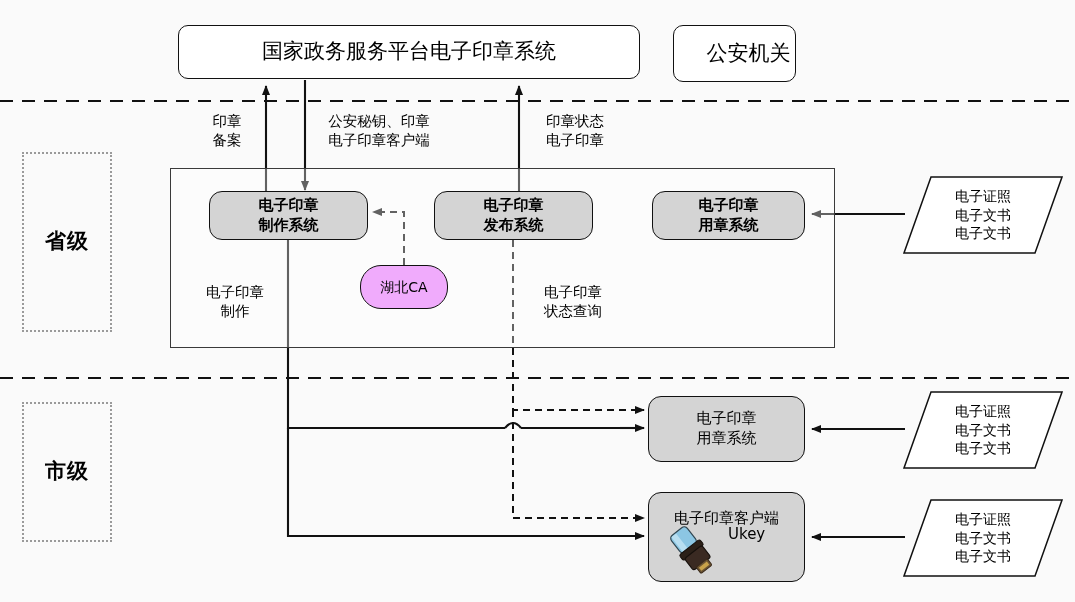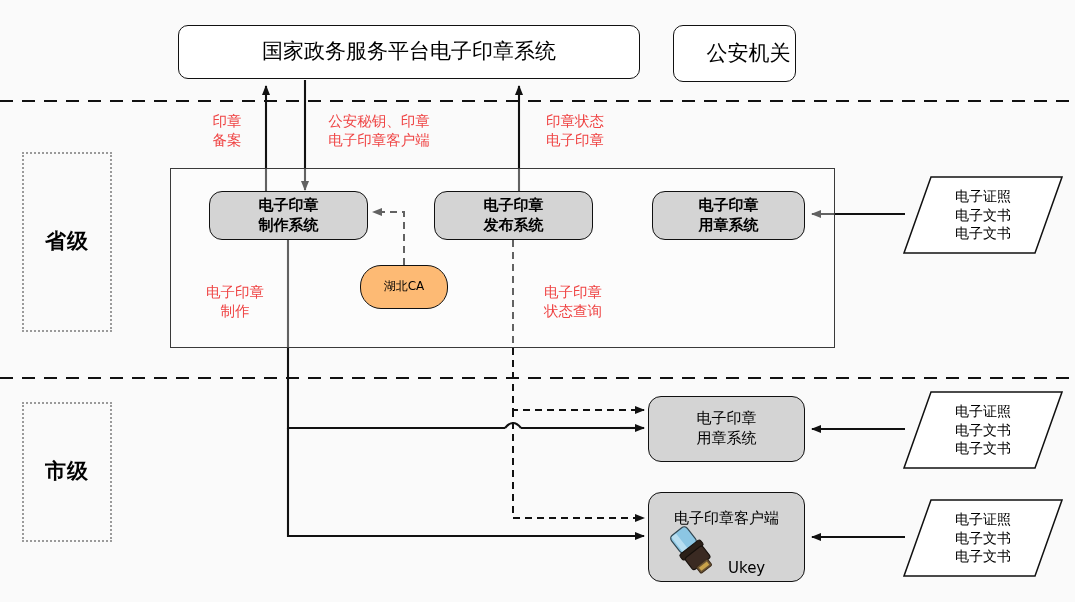--- a/index.html
+++ b/index.html
@@ -32,41 +32,41 @@
   
   .sysbox{
     background:#d4d4d4;
     border:1.4px solid #111;
     border-radius:13px;
     font-size:15px;
     font-weight:bold;
   }
   .sysbox.plain{font-weight:normal;font-size:15px;}
   .cabox{
-    background:#fdba74;
+    background:#f0abfc;
     border:1.4px solid #111;
     border-radius:21px;
-    font-size:12px;
+    font-size:14px;
     font-weight:normal;
   }
   
   .leveltag{
     border:2px dotted #9a9a9a;
     background:transparent;
     font-size:21px;
     font-weight:bold;
     letter-spacing:1px;
   }
   
   .lbl{
     position:absolute;
     font-size:14.5px;
     line-height:1.34;
     text-align:center;
-    color:#ef4444;
+    color:#000000;
     white-space:pre-line;
   }
   
   .container-box{
     position:absolute;
     border:1.6px solid #3a3a3a;
     background:rgba(255,255,255,0.34);
     box-sizing:border-box;
   }
   
@@ -78,21 +78,21 @@
   .para .ptext{
     position:absolute;
     left:0;top:0;width:100%;height:100%;
     display:flex;flex-direction:column;
     align-items:center;justify-content:center;
     font-size:14px;line-height:1.35;
     text-align:center;
   }
   .ukey-wrap{
     position:absolute;
-    display:flex;align-items:flex-end;
+    display:flex;align-items:flex-start;
   }
   .ukey-label{font-size:15px;margin-left:8px;}
 </style>
 </head>
 <body>
 
 <svg id="canvas" viewBox="0 0 1075 602" xmlns="http://www.w3.org/2000/svg">
   <defs>
     <marker id="ah" markerWidth="10" markerHeight="8" refX="9" refY="4" orient="auto" markerUnits="userSpaceOnUse">
       <path d="M0,0 L10,4 L0,8 Z" fill="#111"></path>

